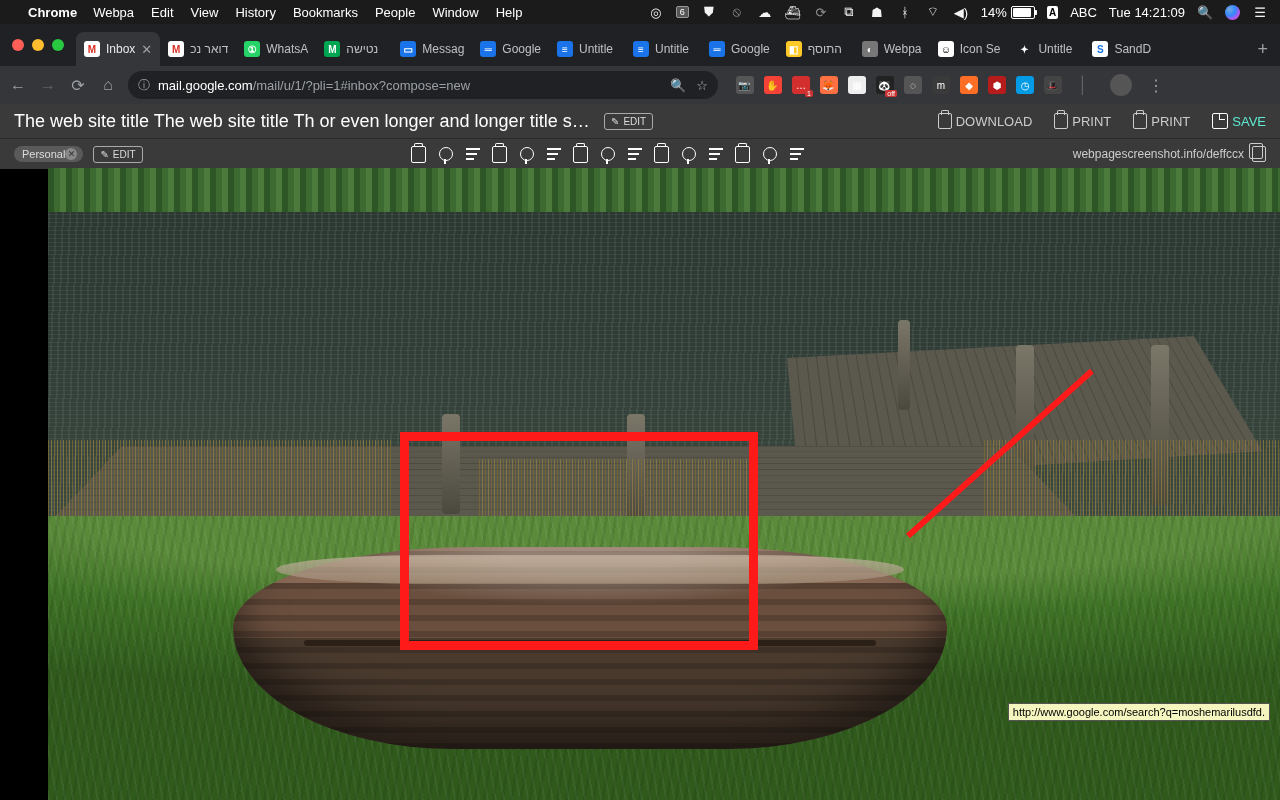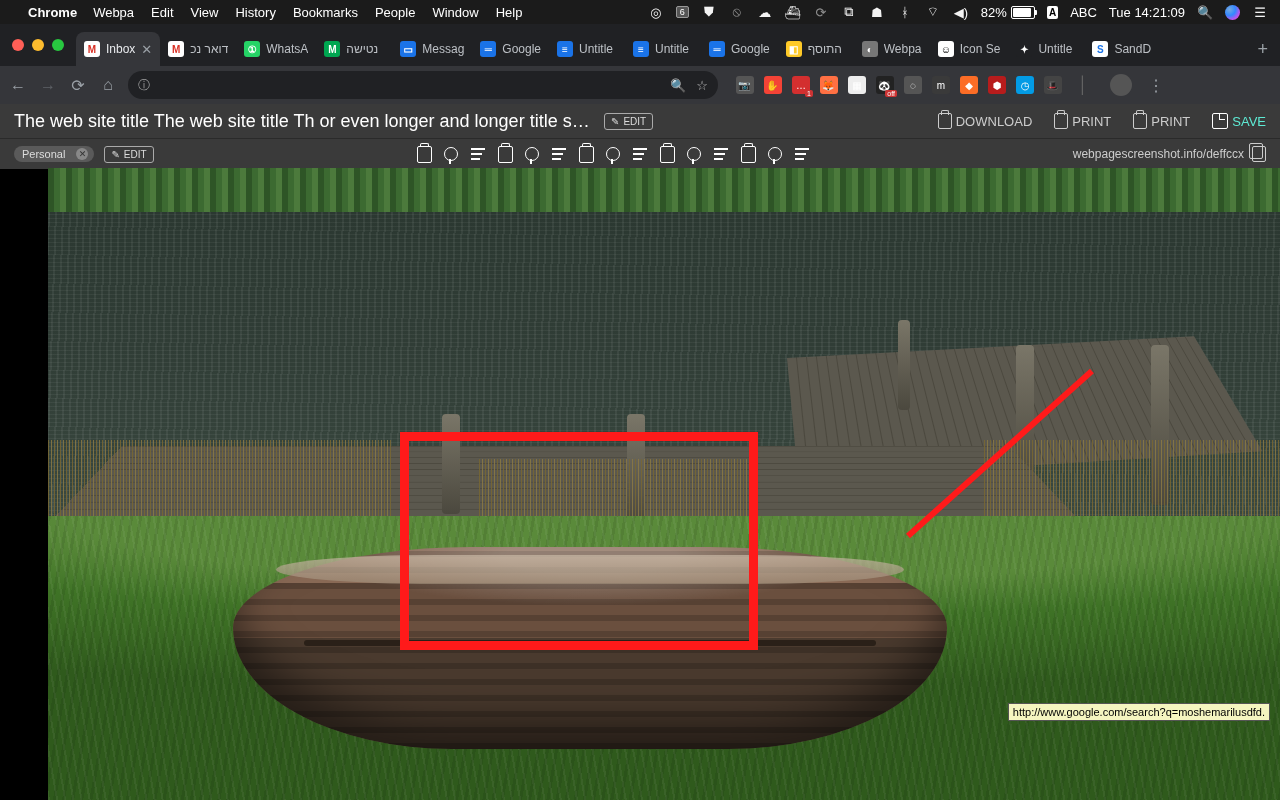--- a/index.html
+++ b/index.html
@@ -53,21 +53,21 @@
   .editbtn{border:1px solid #aaa;border-radius:3px;font-size:10px;padding:2px 6px;display:inline-flex;align-items:center;gap:4px;cursor:pointer;color:#ddd}
   .ext-bar .spacer{flex:1}
   .act{font-size:13px;color:#ccc;display:inline-flex;align-items:center;gap:4px;margin-left:12px;cursor:pointer}
   .act.save{color:#5eead4}
   .clip-ico{width:12px;height:14px;border:1.5px solid currentColor;border-radius:2px;position:relative}
   .clip-ico::before{content:"";position:absolute;top:-4px;left:2px;right:2px;height:4px;border:1.5px solid currentColor;border-bottom:none;border-radius:2px 2px 0 0}
   .save-ico{width:14px;height:14px;border:1.5px solid #fff;border-radius:2px;position:relative}
   .save-ico::after{content:"";position:absolute;top:0;right:2px;width:5px;height:5px;background:#3a3a3a;border-left:1.5px solid #fff;border-bottom:1.5px solid #fff}
 
   .ext-bar2{height:30px;background:#3a3a3a;border-top:1px solid #2a2a2a;display:flex;align-items:center;padding:0 14px;color:#ddd;font-size:11px;gap:10px}
-  .tagchip{background:#5a5a5a;border-radius:10px;padding:2px 6px 2px 8px;display:inline-flex;align-items:center;gap:11px;font-size:11px;cursor:default}
+  .tagchip{background:#5a5a5a;border-radius:10px;padding:2px 6px 2px 8px;display:inline-flex;align-items:center;gap:0;font-size:11px;cursor:default}
   .tagchip .x{background:#888;border-radius:50%;width:12px;height:12px;display:flex;align-items:center;justify-content:center;font-size:9px;color:#333}
   .toolset{flex:1;display:flex;justify-content:center;gap:9px;align-items:center}
   .toolset .t{width:18px;height:18px;display:flex;align-items:center;justify-content:center;cursor:pointer}
   .t-clip{width:13px;height:15px;border:1.5px solid #fff;border-radius:2px;position:relative}
   .t-clip::before{content:"";position:absolute;top:-4px;left:2px;right:2px;height:3px;border:1.5px solid #fff;border-bottom:none;border-radius:2px 2px 0 0}
   .t-pin{width:12px;height:12px;border:1.5px solid #fff;border-radius:50%;position:relative}
   .t-pin::after{content:"";position:absolute;left:4px;top:11px;width:2px;height:5px;background:#fff}
   .t-lines{width:14px;height:12px;display:flex;flex-direction:column;justify-content:space-between}
   .t-lines span{height:2px;background:#fff;display:block}
   .t-lines span:nth-child(2){width:80%}
@@ -159,21 +159,21 @@
     <span class="ico" style="opacity:.5">⦸</span>
     <span class="ico">☁</span>
     <span class="ico">⛴</span>
     <span class="ico" style="opacity:.5">⟳</span>
     <span class="ico">⧉</span>
     <span class="ico">☗</span>
     <span class="ico">ᚼ</span>
     <span class="ico">⌔</span>
     <span class="ico">◀)</span>
     <span class="batt">
-      <span class="txt">82%</span>
+      <span class="txt">14%</span>
       <span class="batt-shape">
           <span class="batt-fill"></span>
         </span>
     </span>
     <span class="abc-badge">A</span>
     <span class="txt">ABC</span>
     <span class="txt">Tue 14:21:09</span>
     <span class="ico">🔍</span>
     <span class="siricircle"></span>
     <span class="ico">☰</span>
@@ -248,20 +248,21 @@
   <span class="newtab">+</span>
 </div>
 
 <div class="toolbar">
   <span class="nav-ico">←</span>
   <span class="nav-ico" style="opacity:.4">→</span>
   <span class="nav-ico">⟳</span>
   <span class="nav-ico">⌂</span>
   <div class="omnibox">
     <span class="secure">ⓘ</span>
+    <span><span class="host">mail.google.com</span><span class="path">/mail/u/1/?pli=1#inbox?compose=new</span></span>
     <span class="omni-right">
       <span>🔍</span>
       <span>☆</span>
     </span>
   </div>
   <div class="ext-row" id="extrow">
       <span class="ext" style="background: rgb(85, 85, 85);">📷</span>
       <span class="ext" style="background: rgb(244, 67, 54);">✋</span>
       <span class="ext" style="background: rgb(211, 47, 47);">…<span class="sub">1</span></span>
       <span class="ext" style="background: rgb(255, 112, 67);">🦊</span>

